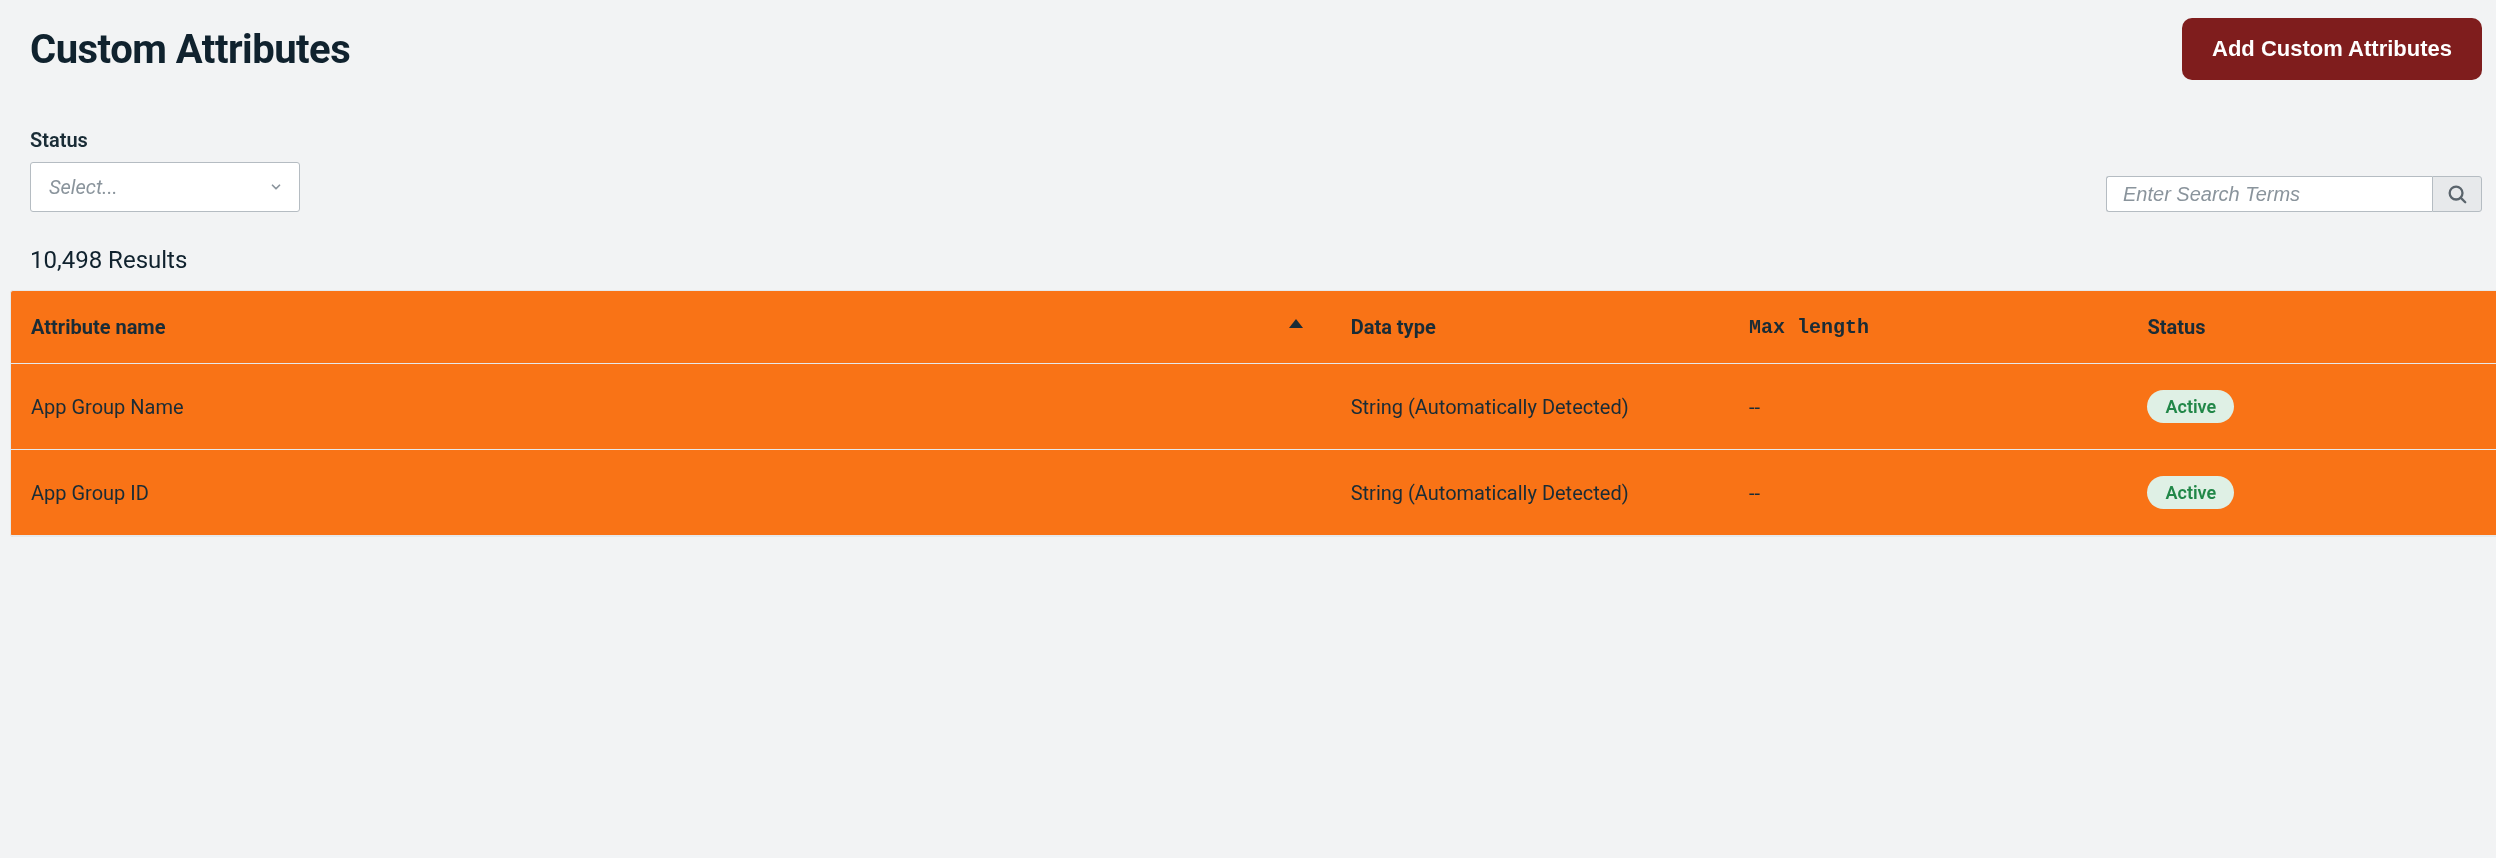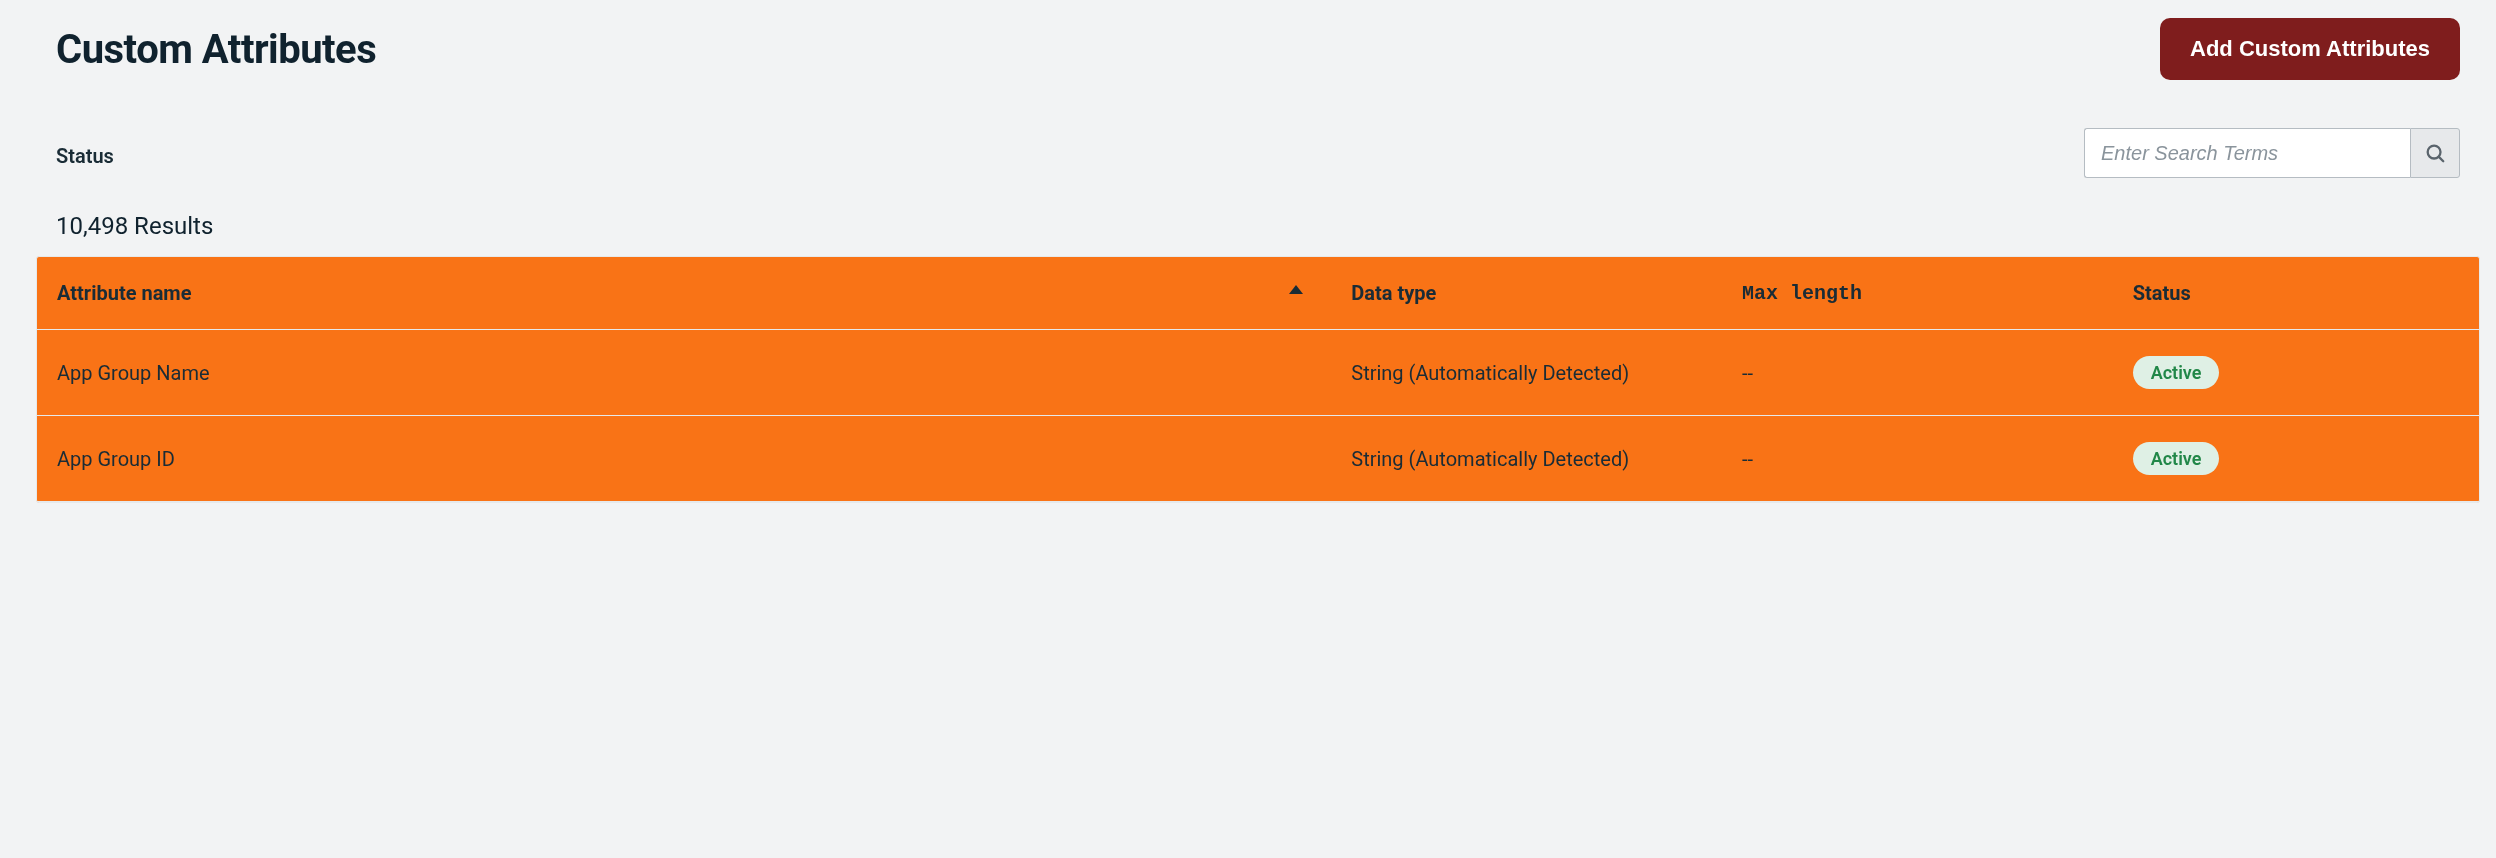--- a/index.html
+++ b/index.html
@@ -4,22 +4,21 @@
 <style>
   * { box-sizing: border-box; }
   html, body {
     margin: 0;
     padding: 0;
     font-family: -apple-system, BlinkMacSystemFont, "Segoe UI", Roboto, Helvetica, Arial, sans-serif;
     background: #f2f3f4;
     color: #1a2c36;
   }
   .page {
-    padding: 18px 36px 0 30px;
-    margin-left: 26px;
+    padding: 18px 14px 0 30px;
   }
   .header-row {
     display: flex;
     justify-content: space-between;
     align-items: center;
     margin-bottom: 48px;
   }
   .page-title {
     font-size: 40px;
     font-weight: 700;
@@ -70,21 +69,21 @@
     color: #8a949c;
   }
   .chevron-down {
     width: 14px;
     height: 14px;
     color: #8a949c;
   }
   .search-wrap {
     display: flex;
     align-items: stretch;
-    height: 50px;
+    height: 36px;
     justify-content: flex-end;
   }
   .search-input {
     width: 326px;
     border: 1px solid #b5bcc2;
     border-right: none;
     border-radius: 3px 0 0 3px;
     padding: 0 16px;
     font-size: 20px;
     font-style: italic;
@@ -171,20 +170,26 @@
 <div class="page">
 
   <div class="header-row">
     <div class="page-title">Custom Attributes</div>
     <button class="btn-primary">Add Custom Attributes</button>
   </div>
 
   <div class="filters-row">
     <div class="filter-group">
       <div class="filter-label">Status</div>
+      <div class="select-control">
+        <span class="select-placeholder">Select...</span>
+        <svg class="chevron-down" viewBox="0 0 24 24" fill="none" stroke="currentColor" stroke-width="3" stroke-linecap="round" stroke-linejoin="round">
+            <polyline points="6 9 12 15 18 9"></polyline>
+          </svg>
+      </div>
     </div>
 
     <div class="search-wrap">
       <input type="text" class="search-input" placeholder="Enter Search Terms" style="">
       <button class="search-btn">
         <svg class="search-icon" width="22" height="22" viewBox="0 0 24 24" fill="none" stroke="currentColor" stroke-width="2.5" stroke-linecap="round" stroke-linejoin="round">
             <circle cx="11" cy="11" r="7"></circle>
             <line x1="21" y1="21" x2="16.2" y2="16.2"></line>
           </svg>
       </button>

